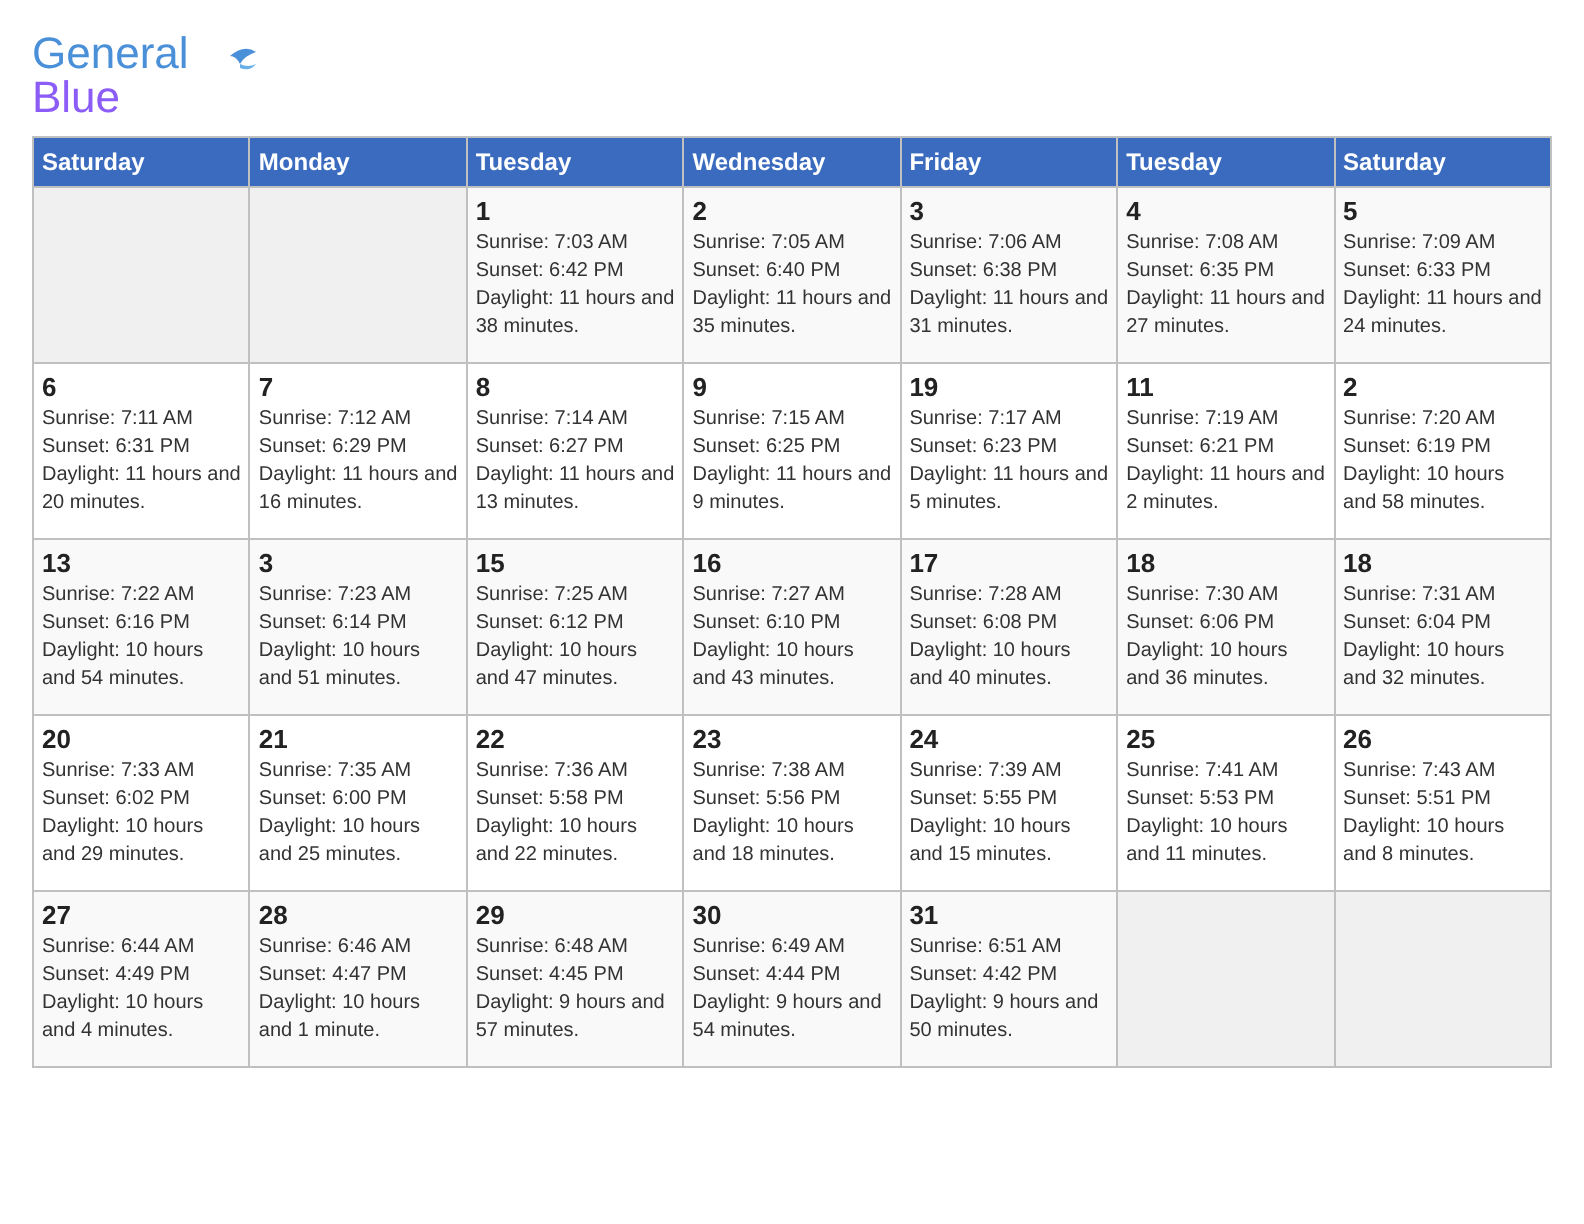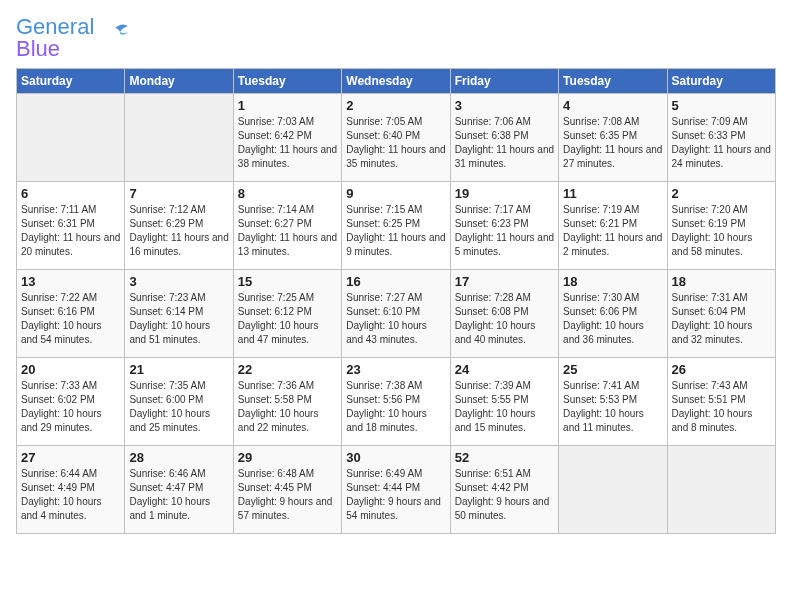--- a/index.html
+++ b/index.html
@@ -242,20 +242,20 @@
         </td>
         <td>
           <div class="day-num">29</div>
           <div class="day-info">Sunrise: 6:48 AM<br>Sunset: 4:45 PM<br>Daylight: 9 hours and 57 minutes.</div>
         </td>
         <td>
           <div class="day-num">30</div>
           <div class="day-info">Sunrise: 6:49 AM<br>Sunset: 4:44 PM<br>Daylight: 9 hours and 54 minutes.</div>
         </td>
         <td>
-          <div class="day-num">52</div>
+          <div class="day-num">31</div>
           <div class="day-info">Sunrise: 6:51 AM<br>Sunset: 4:42 PM<br>Daylight: 9 hours and 50 minutes.</div>
         </td>
         <td class="empty-cell"></td>
         <td class="empty-cell"></td>
       </tr>
     </tbody>
 </table>
 
 </body></html>

